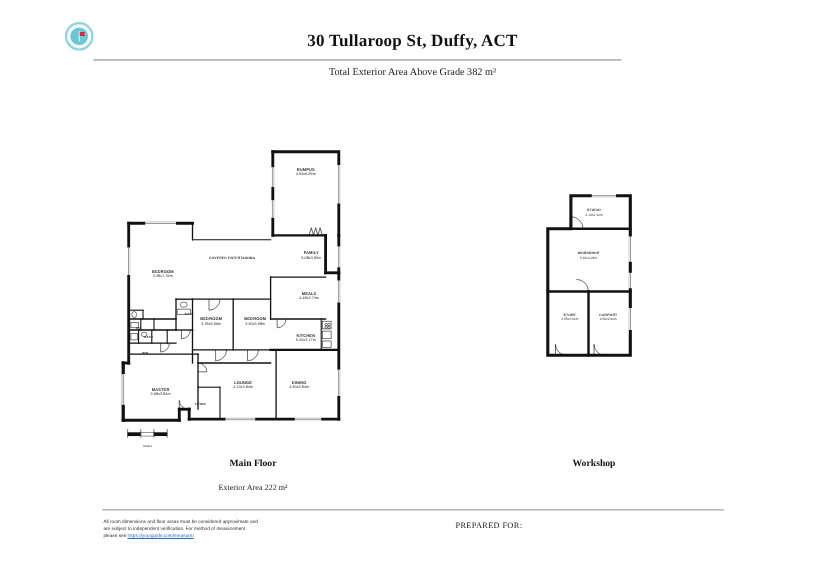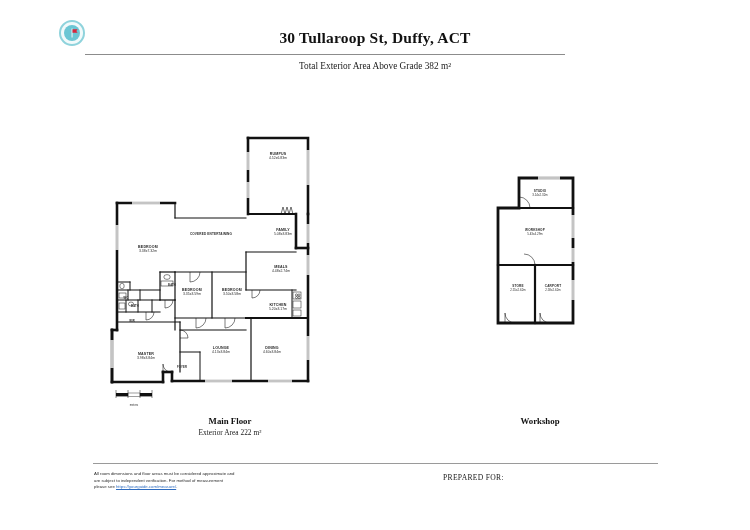--- a/index.html
+++ b/index.html
@@ -124,21 +124,21 @@
   .floor-caption .fc-title {
     display: block;
     font-size: 8.8px;
     font-weight: bold;
     color: #111;
   }
   .floor-caption .fc-sub {
     display: block;
     font-size: 7.4px;
     color: #1a1a1a;
-    margin-top: 2px;
+    margin-top: 12px;
   }
   #main-floor-caption { left: 130px; top: 416px; }
   #workshop-caption   { left: 440px; top: 416px; }
 
   
   .footer-rule {
     position: absolute;
     left: 93px; top: 463px;
     width: 565px; height: 1px;
     background: #9a9a9a;
@@ -156,21 +156,20 @@
     color: #2d6bbf;
     text-decoration: underline;
   }
   .prepared-for {
     position: absolute;
     left: 414px; top: 473px;
     font-family: "Liberation Serif", serif;
     font-size: 7.6px;
     letter-spacing: 0.3px;
     color: #1a1a1a;
-    margin-left: 29px;
   }
 </style>
 </head>
 <body>
 
 <div class="page">
 
   <div class="logo">
     <div class="logo-inner"></div>
     <svg class="logo-flag" viewBox="0 0 8 10">

